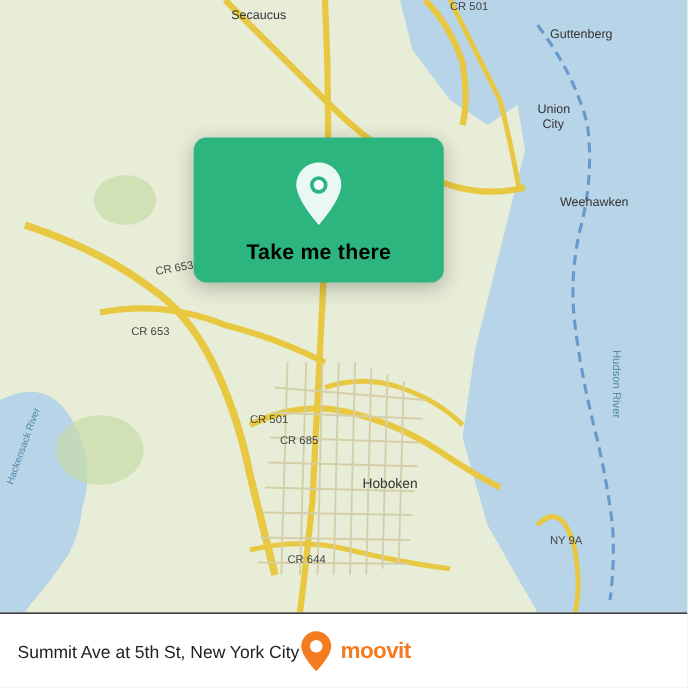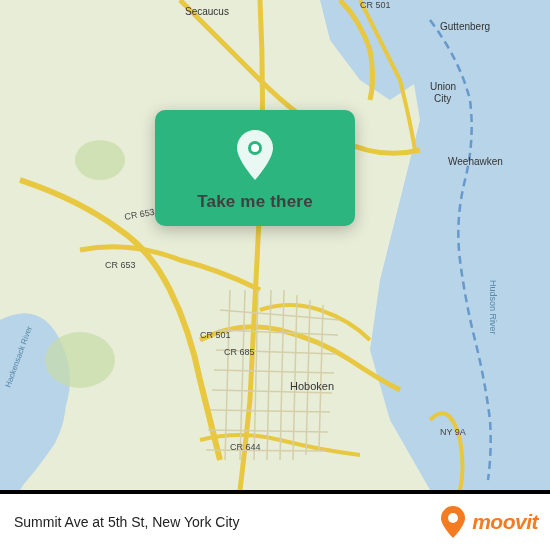--- a/index.html
+++ b/index.html
@@ -43,21 +43,21 @@
       cursor: pointer;
     }
 
     #pin-icon {
       width: 46px;
       height: 54px;
       margin-bottom: 10px;
     }
 
     #card-label {
-      color: #404040;
+      color: #000000;
       font-size: 17px;
       font-weight: 600;
       letter-spacing: 0.2px;
       white-space: nowrap;
     }
 
     
     #attribution {
       position: absolute;
       bottom: 56px;
@@ -70,49 +70,47 @@
     }
 
     
     #bottom-bar {
       position: absolute;
       bottom: 0;
       left: 0;
       width: 550px;
       height: 60px;
       background: #fff;
-      border-top: 4px solid #000000;
+      border-top: 1px solid #000000;
       display: flex;
       align-items: center;
-      justify-content: space-between;
-      padding: 0 12px 0 14px;
+      padding: 0 26px 0 14px;
     }
 
     #location-text {
       font-size: 14px;
       font-weight: 500;
       color: #222;
     }
 
     #moovit-logo {
       display: flex;
       align-items: center;
       gap: 5px;
     }
 
     #moovit-pin {
       width: 28px;
       height: 34px;
     }
 
     #moovit-wordmark {
-      font-size: 21px;
+      font-size: 18px;
       font-weight: 700;
       color: #f47b20;
-      font-style: italic;
       letter-spacing: -0.5px;
     }
   </style>
 </head>
 <body>
 
 <div id="map-container">
   <svg id="map-svg" viewBox="0 0 550 490" xmlns="http://www.w3.org/2000/svg">
 
     <rect width="550" height="490" fill="#e8edd8"></rect>

